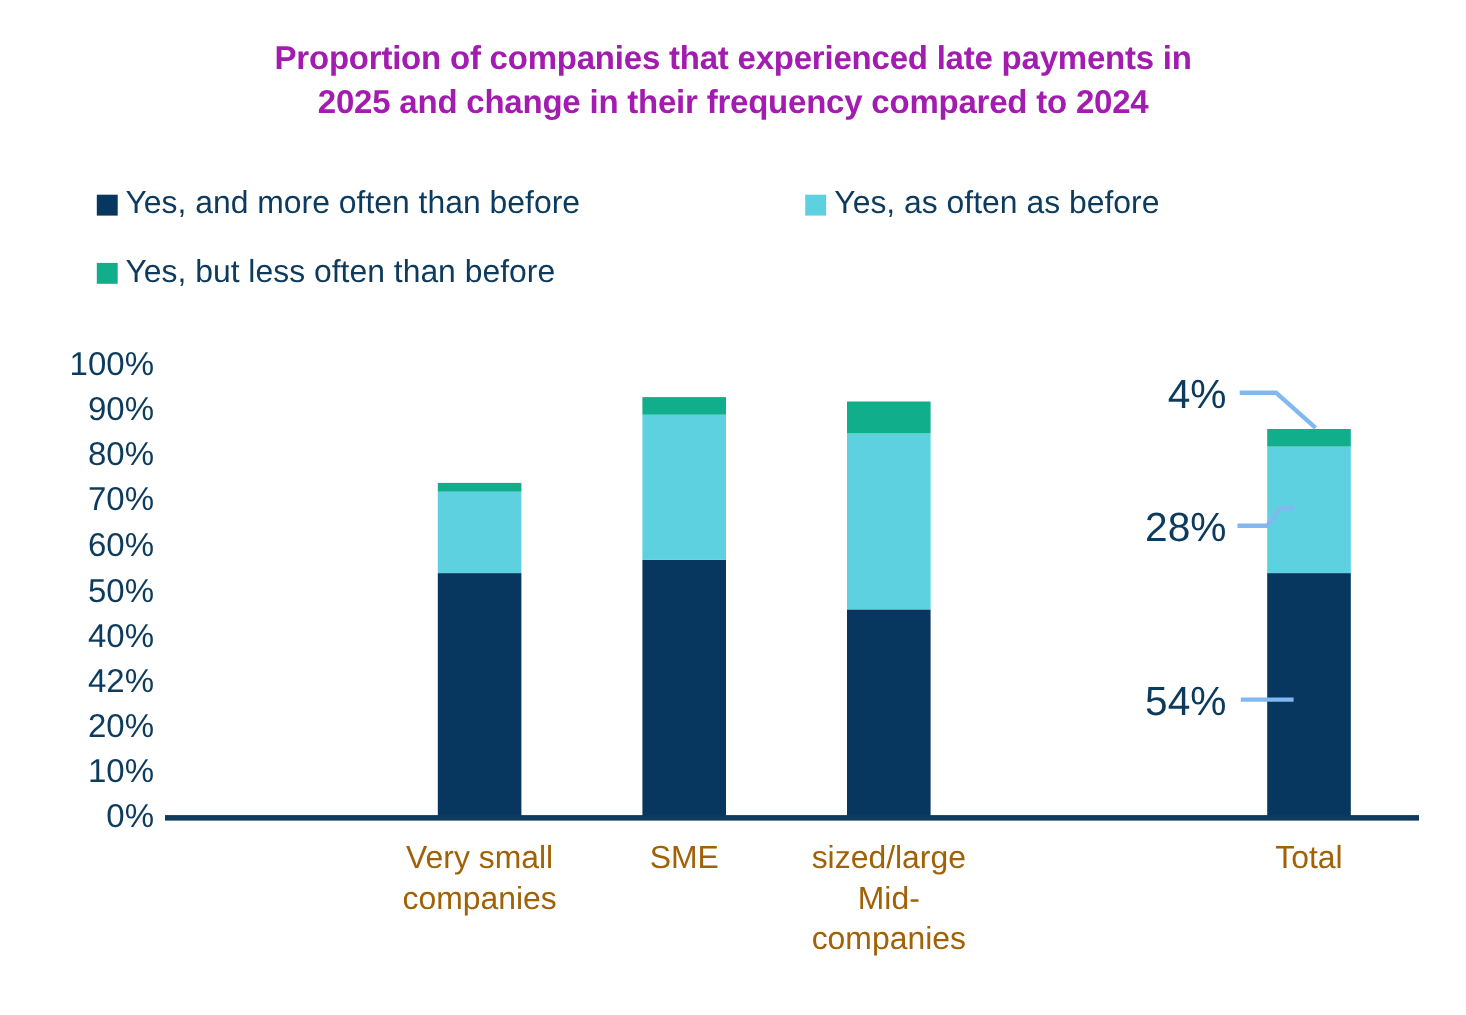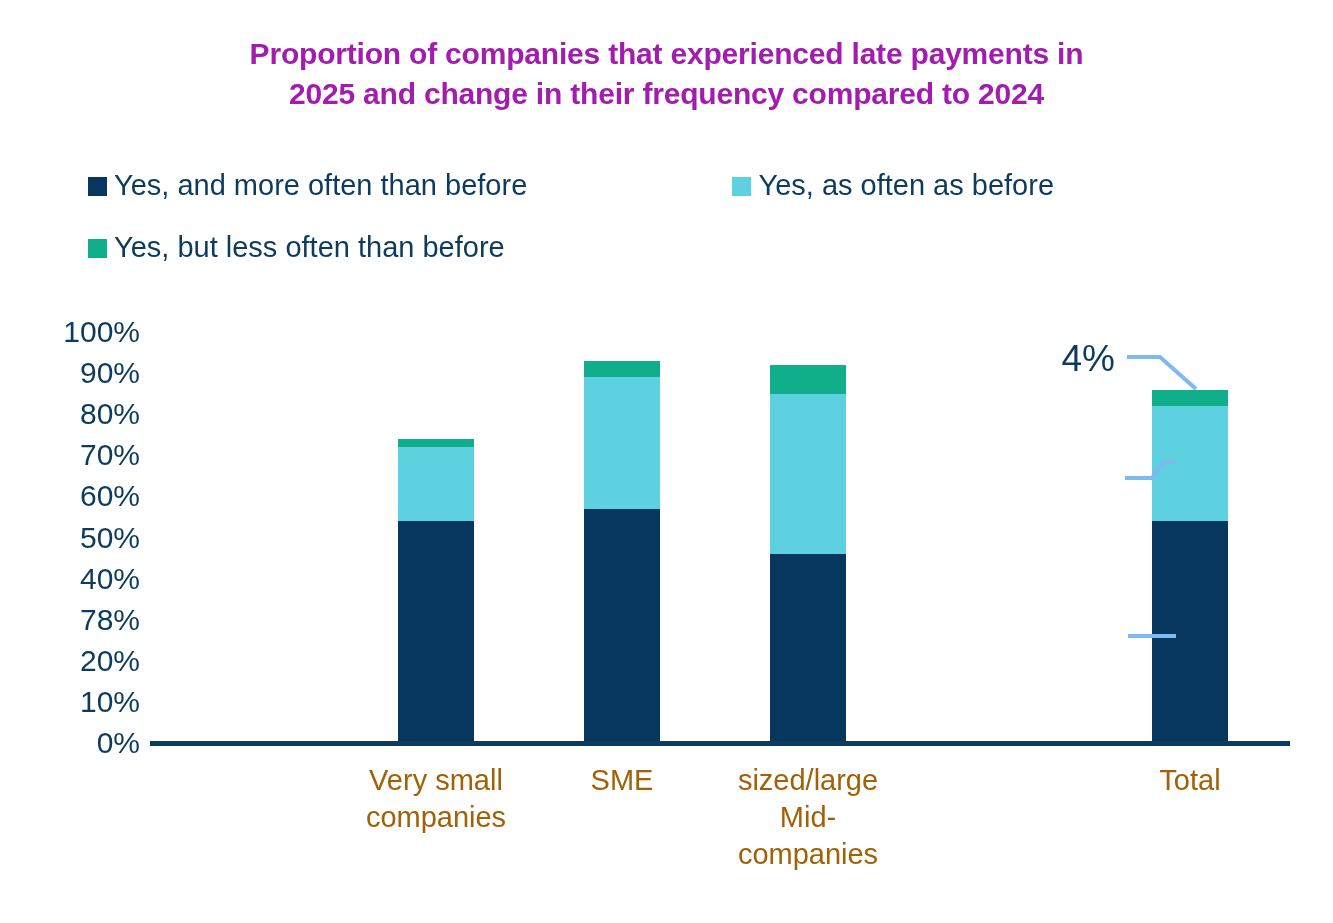--- a/index.html
+++ b/index.html
@@ -169,21 +169,21 @@
 <div id="plot">
 
   <div id="yaxis">
     <div class="ytick" style="top:317px">100%</div>
     <div class="ytick" style="top:358px">90%</div>
     <div class="ytick" style="top:399px">80%</div>
     <div class="ytick" style="top:440px">70%</div>
     <div class="ytick" style="top:481px">60%</div>
     <div class="ytick" style="top:523px">50%</div>
     <div class="ytick" style="top:564px">40%</div>
-    <div class="ytick" style="top:605px">78%</div>
+    <div class="ytick" style="top:605px">42%</div>
     <div class="ytick" style="top:646px">20%</div>
     <div class="ytick" style="top:687px">10%</div>
     <div class="ytick" style="top:728px">0%</div>
   </div>
 
   <div class="bar" id="bar0" style="left: 398px; top: 0px; height: 743px;">
       <div class="seg" style="background: rgb(7, 55, 94); height: 221.94px; top: 521.06px;"></div>
       <div class="seg" style="background: rgb(94, 209, 224); height: 73.98px; top: 447.08px;"></div>
       <div class="seg" style="background: rgb(17, 174, 140); height: 8.22px; top: 438.86px;"></div>
     </div>
@@ -221,14 +221,16 @@
     <div>Total</div>
   </div>
 
   <svg id="leader-svg" viewBox="0 0 1333 923">
     <polyline points="1127,357 1160,357 1196,389" fill="none" stroke="#7FB9F0" stroke-width="4"></polyline>
     <polyline points="1125,478 1152,478 1164,462 1176,462" fill="none" stroke="#7FB9F0" stroke-width="4"></polyline>
     <polyline points="1128,636 1176,636" fill="none" stroke="#7FB9F0" stroke-width="4"></polyline>
   </svg>
 
   <div class="callout" style="left:920px; top:339px; width:195px">4%</div>
+  <div class="callout" style="left:920px; top:460px; width:195px">28%</div>
+  <div class="callout" style="left:920px; top:618px; width:195px">54%</div>
 
 </div>
 
 </body></html>

